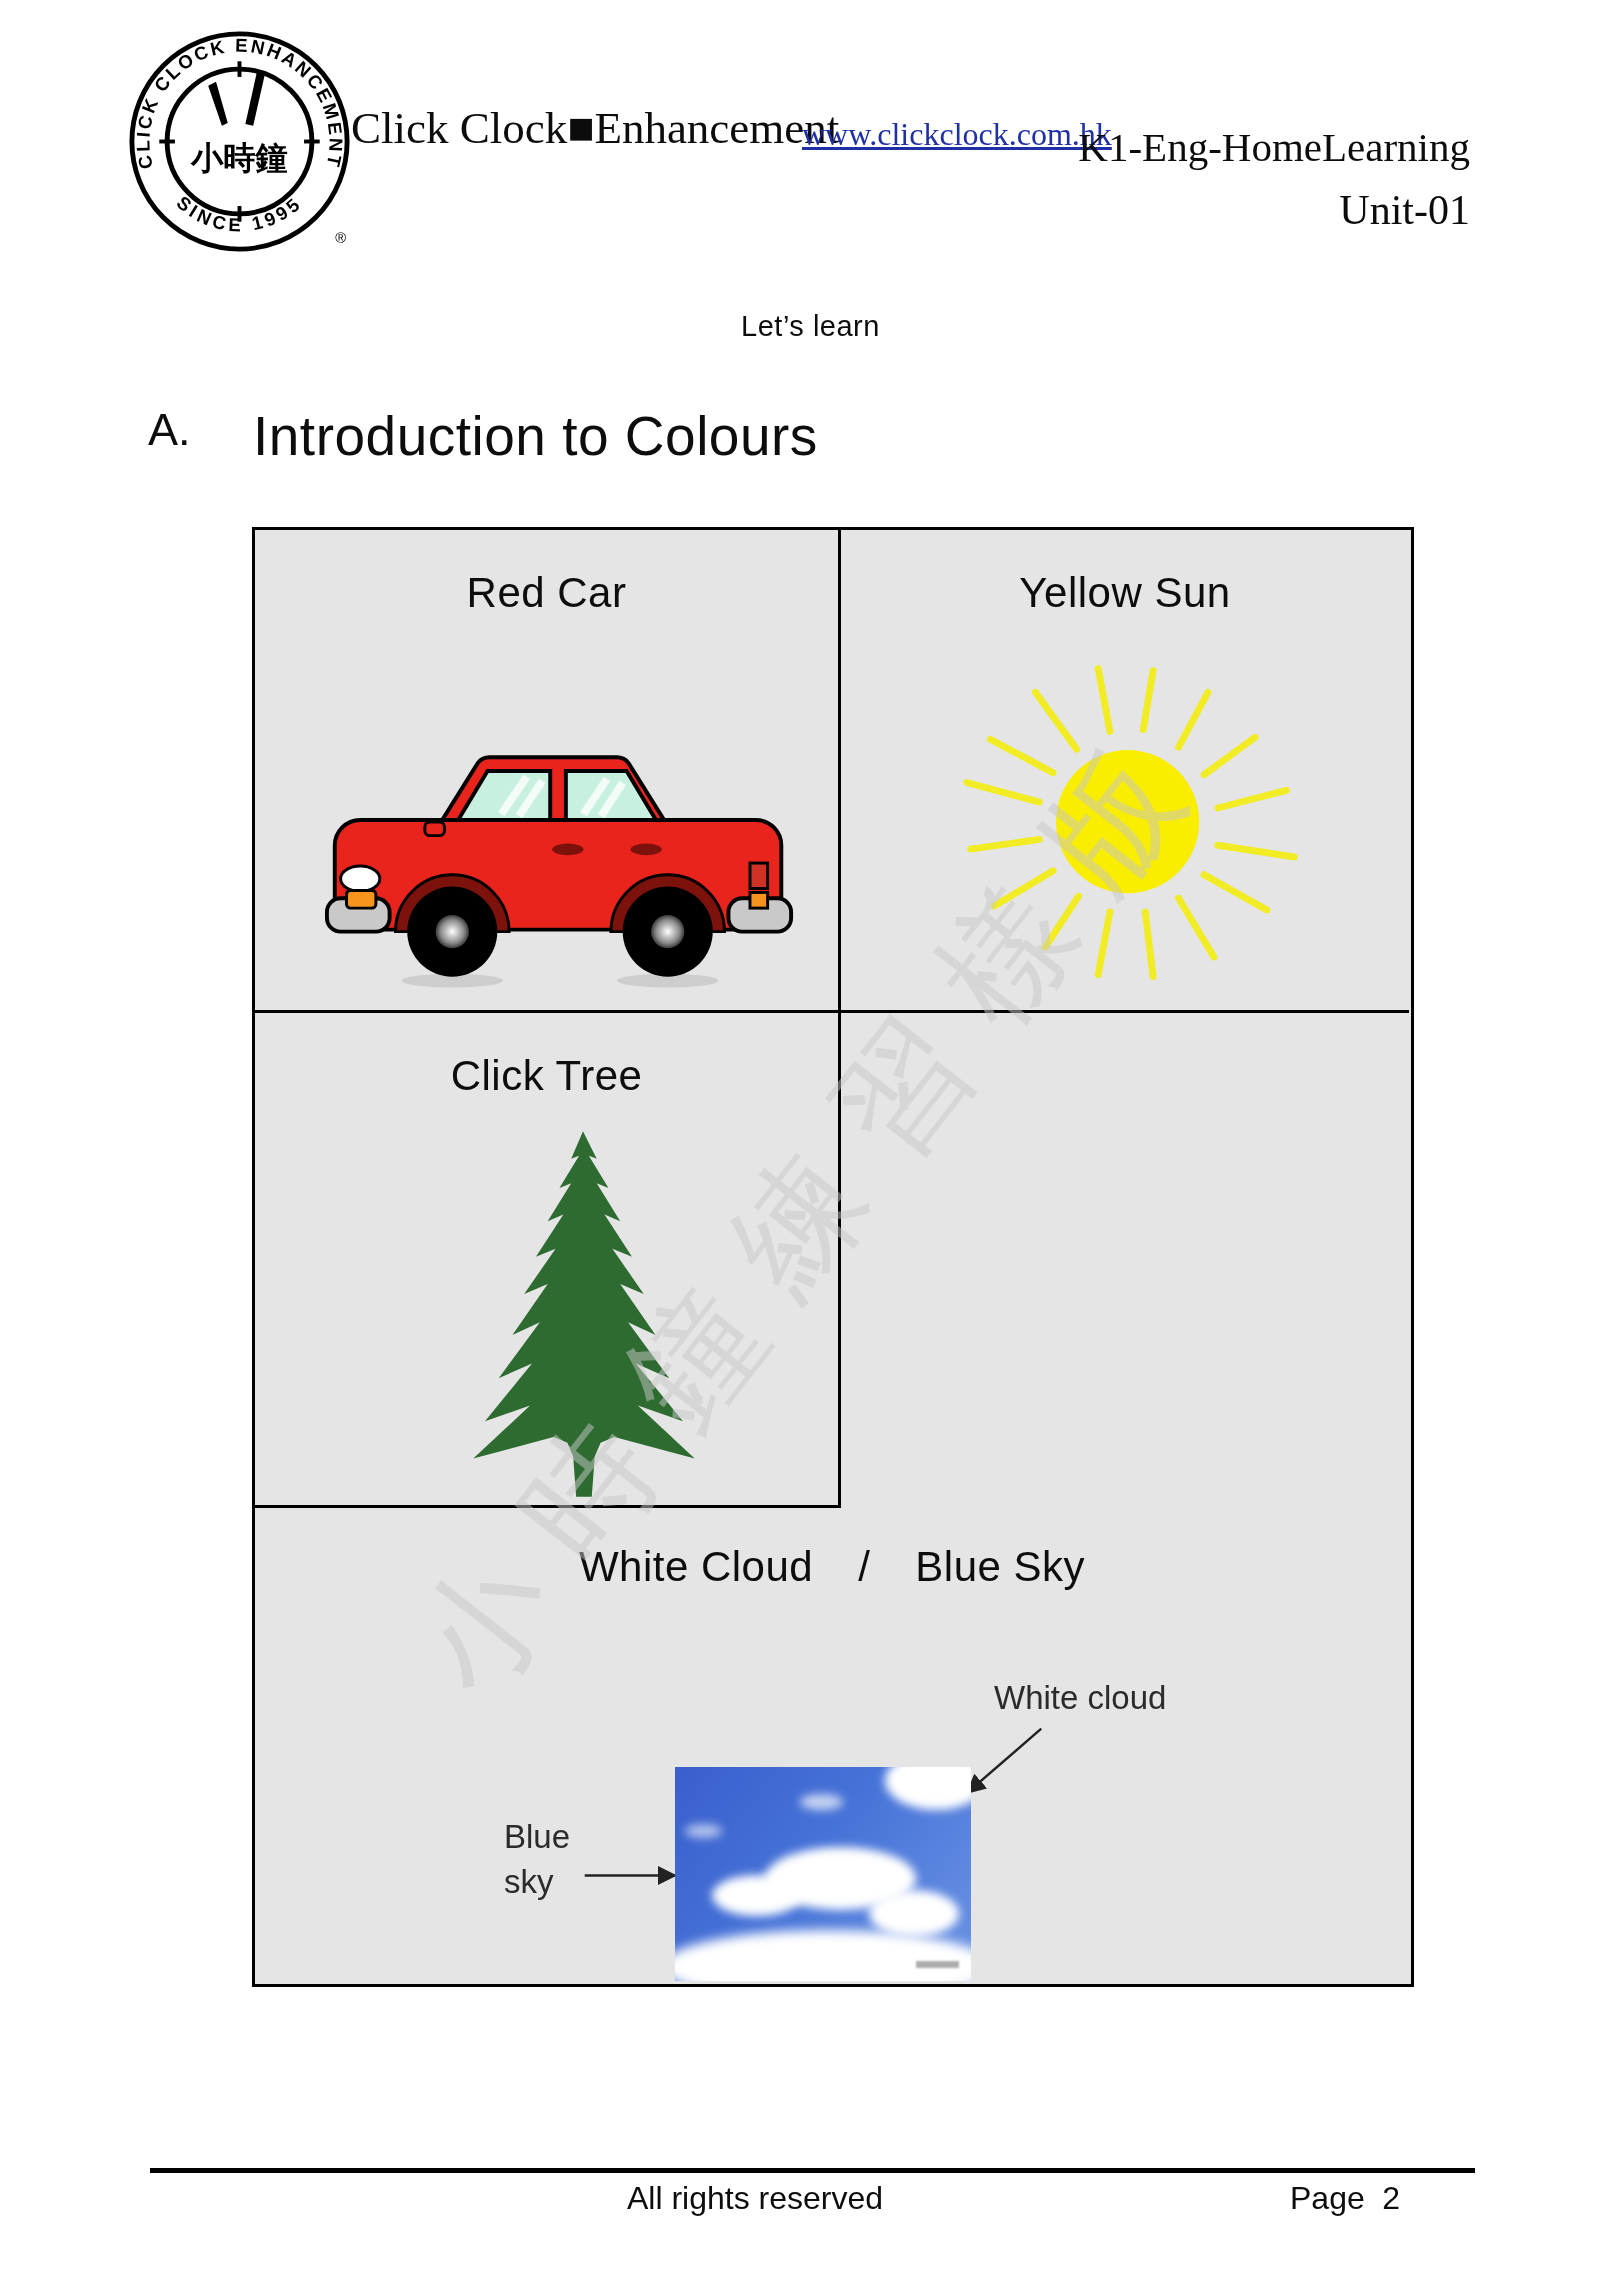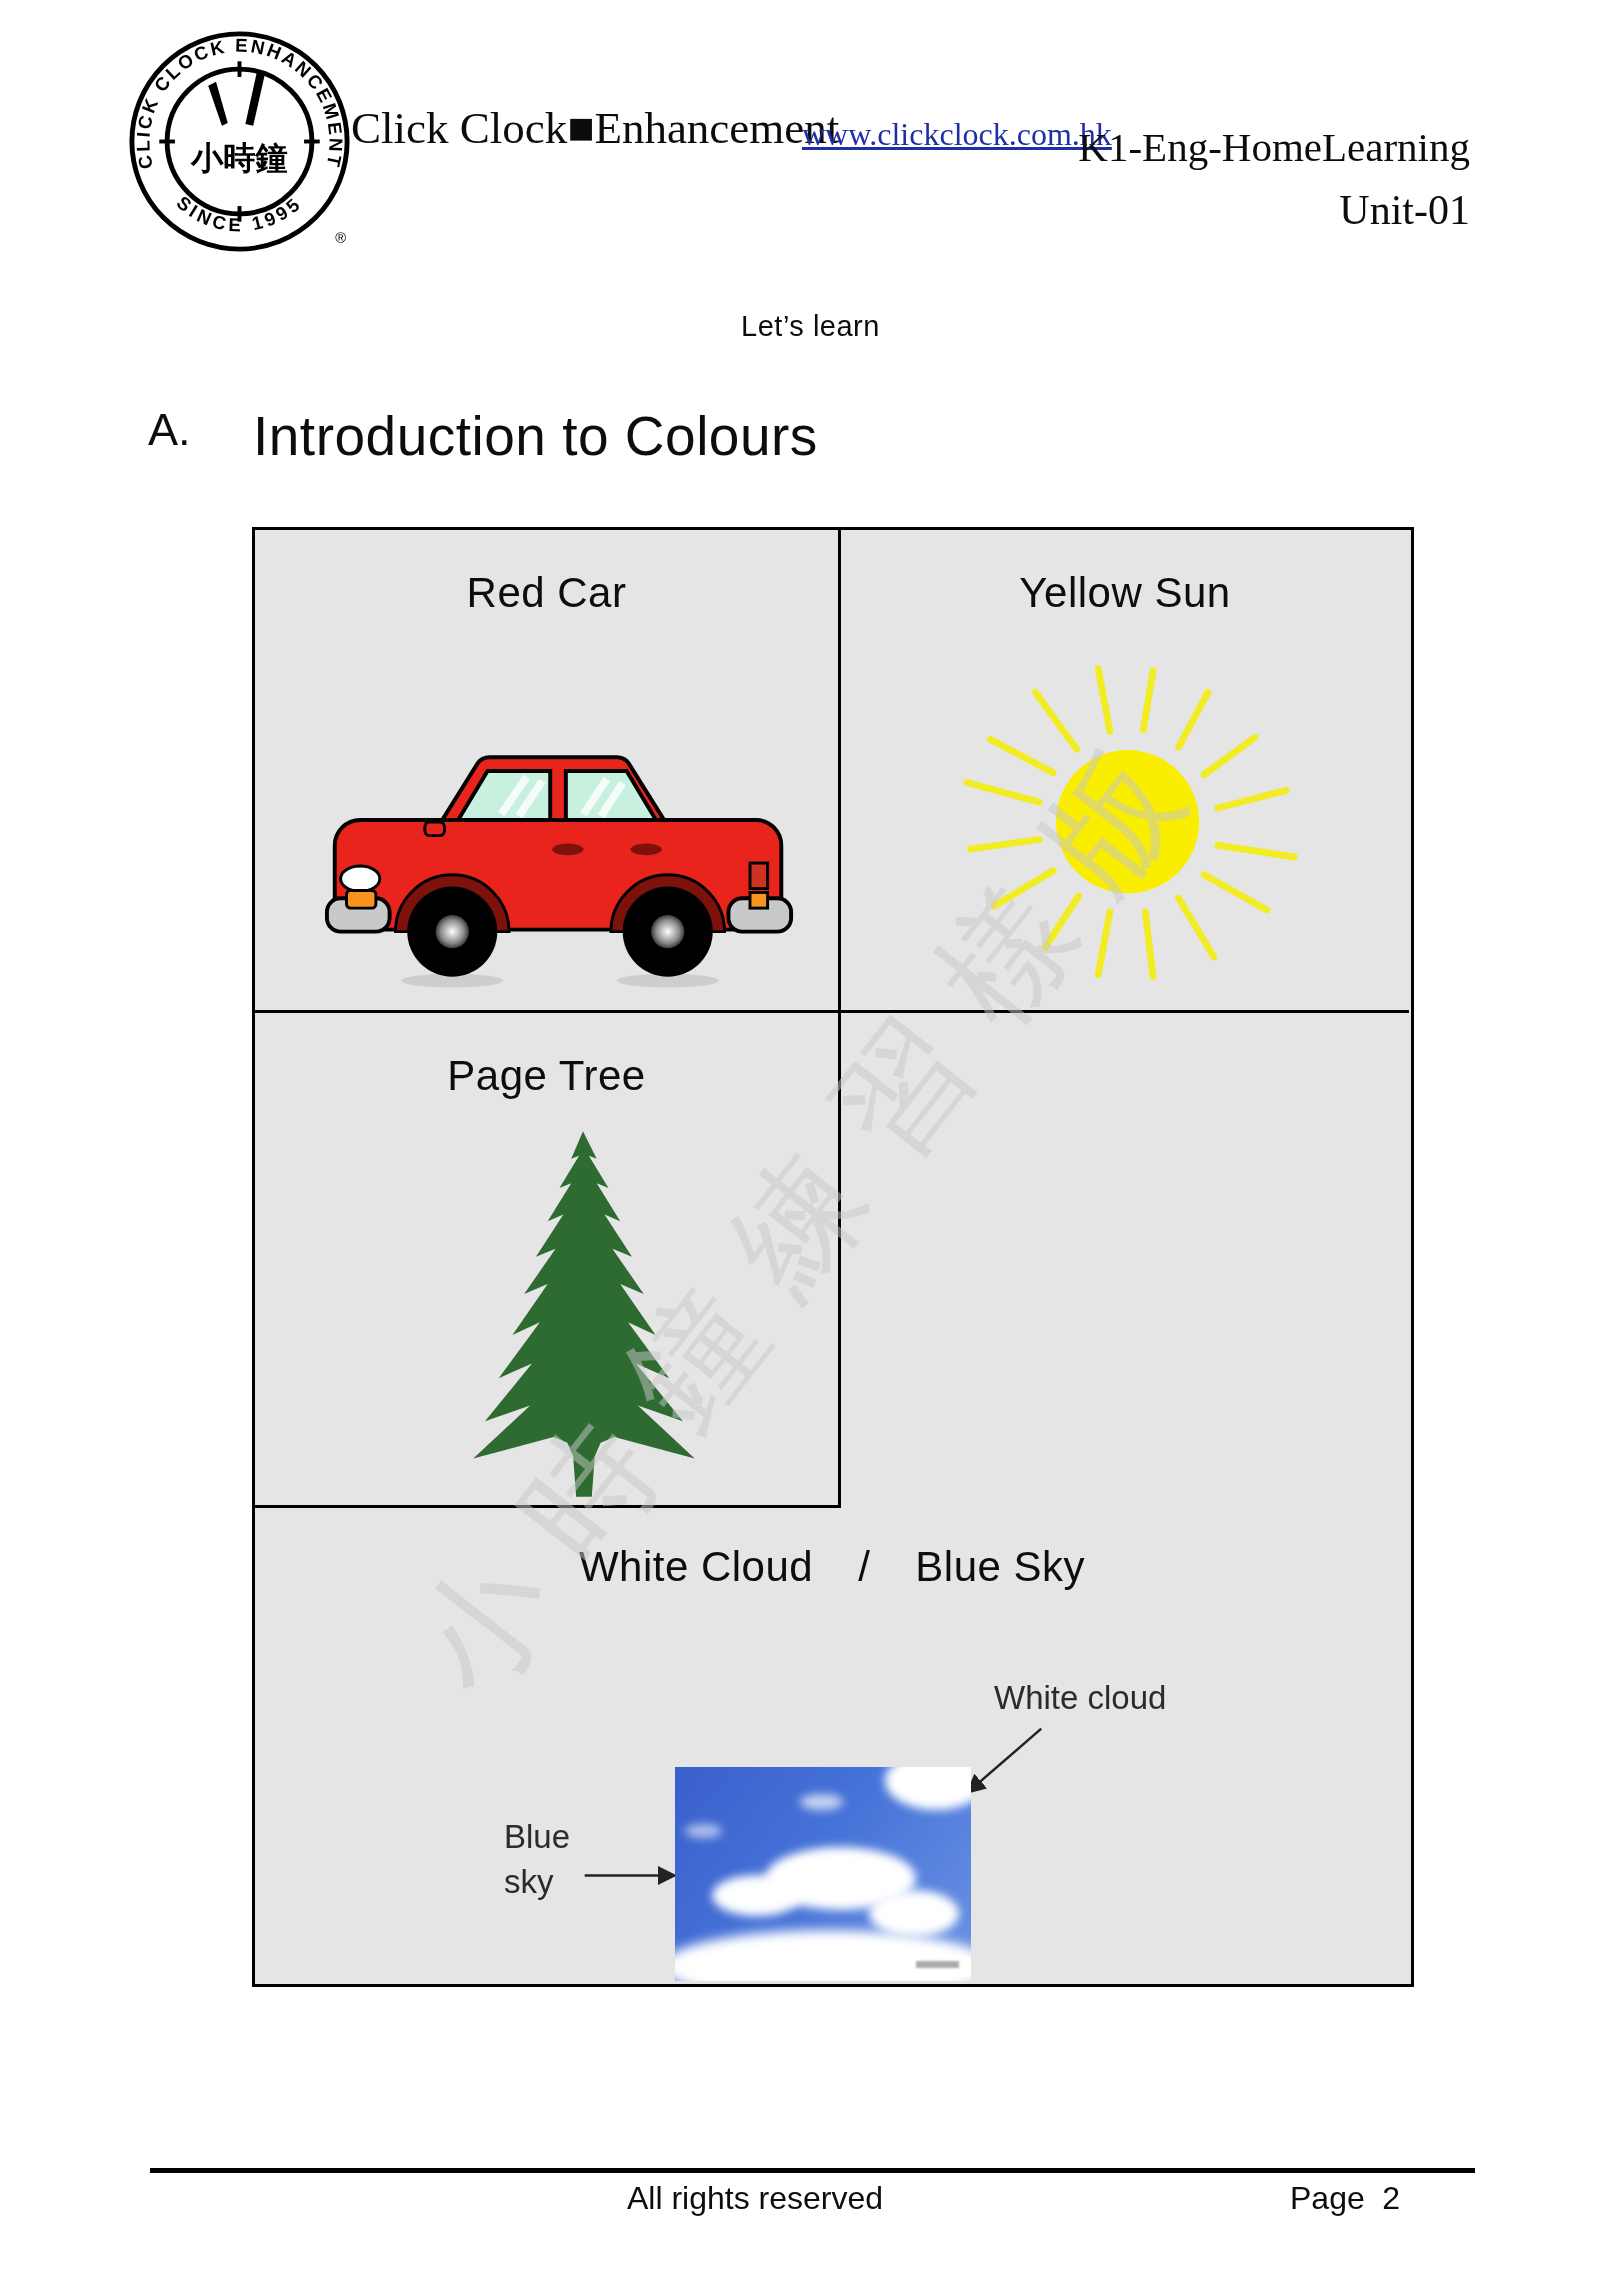--- a/index.html
+++ b/index.html
@@ -179,21 +179,21 @@
           <line x1="90" y1="152" x2="16" y2="132"></line>
           <line x1="104" y1="122" x2="40" y2="88"></line>
           <line x1="128" y1="98" x2="86" y2="40"></line>
           <line x1="162" y1="80" x2="150" y2="16"></line>
         </g>
         <circle cx="180" cy="172" r="73" fill="#f9ee00"></circle>
       </svg>
     </div>
 
     <div class="cell br bb">
-      <div class="cell-label">Page Tree</div>
+      <div class="cell-label">Click Tree</div>
       <svg class="img-abs" style="left:180px;top:116px" width="294" height="368" viewBox="0 0 300 375">
         <path fill="#2e6b31" d="M151,2
           L139,30 L147,27 L127,60 L139,55 L115,94 L131,87 L103,130 L123,122
           L91,168 L115,158 L79,210 L107,197 L65,254 L99,239 L51,298 L97,282
           L39,336 L121,314 L135,320 L141,334 L144,375 L160,375 L163,334 L169,320
           L183,314 L265,336 L207,282 L253,298 L205,239 L239,254 L197,197 L225,210
           L189,158 L213,168 L181,122 L201,130 L173,87 L189,94 L165,55 L177,60
           L157,27 L165,30 Z"></path>
       </svg>
     </div>

